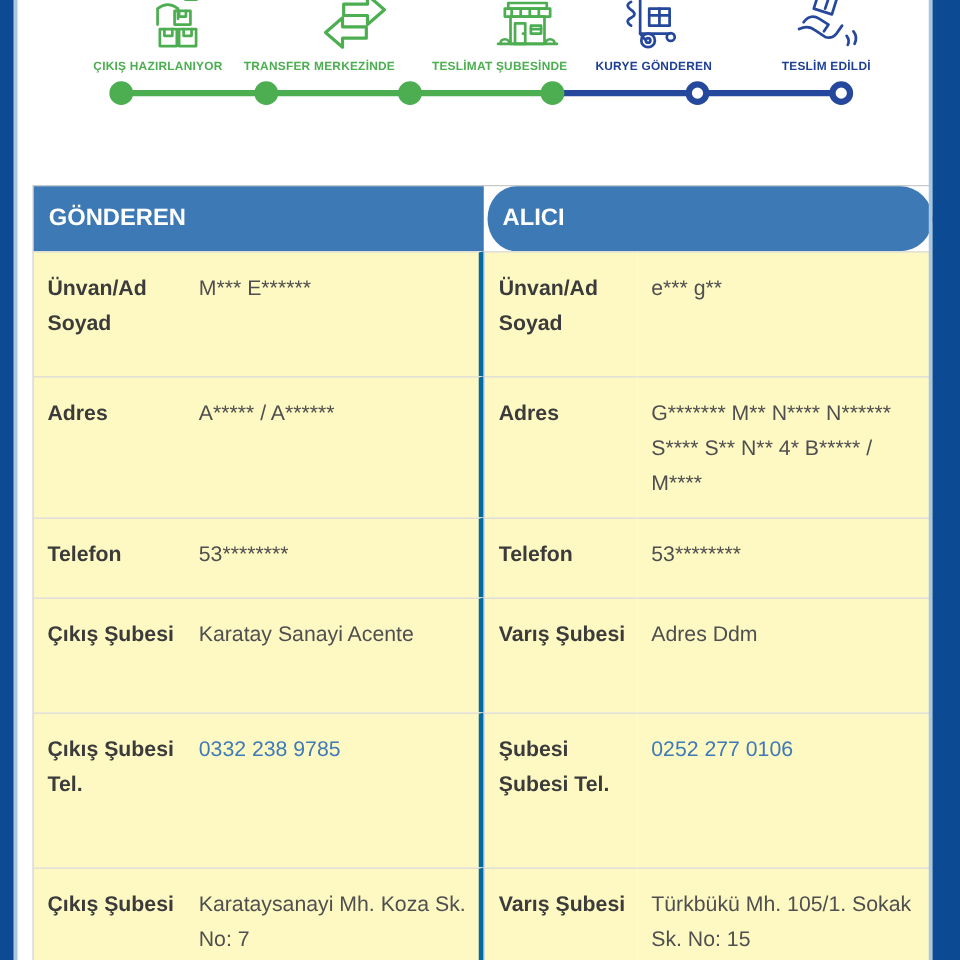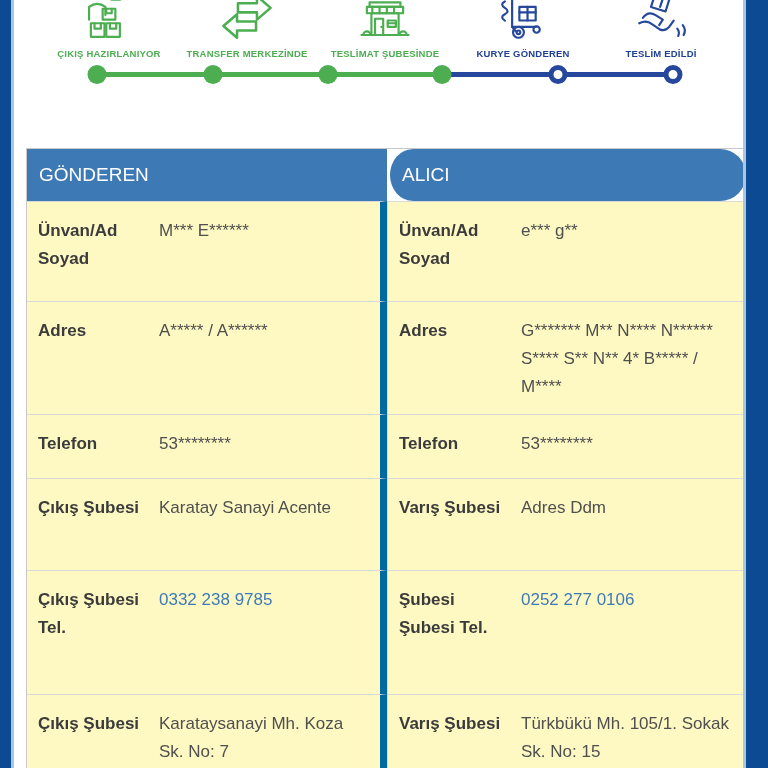--- a/index.html
+++ b/index.html
@@ -15,21 +15,21 @@
   .edge-right-strip { right:22px; width:3px; background:var(--edge-strip); }
   .edge-right { right:0; width:22px; background:var(--navy-border); }
 
   
   .tracker { position:absolute; left:40px; top:0; width:690px; }
   .steps { display:flex; }
   .step { flex:1 1 0; display:flex; flex-direction:column; align-items:center; min-width:0; }
   .icon-wrap { height:45px; width:64px; overflow:hidden; display:flex; align-items:flex-end; justify-content:center; }
   .icon-wrap svg { width:58px; height:58px; flex:0 0 auto; }
   .step-label { margin-top:3px; font-size:9.5px; font-weight:bold; letter-spacing:.2px; white-space:nowrap; }
-  .step.done { color:var(--done); }
+  .step.done { color:var(--done);align-items:flex-end; }
   .step.pending { color:var(--pending-label); }
   .step.done svg { color:var(--done); }
   .step.pending svg { color:var(--pending); }
 
   .track-line { position:relative; height:22px; margin-top:5px; }
   .seg { position:absolute; top:8px; height:5px; border-radius:3px; }
   .seg-done    { left:8.333%;  width:50%;      background:var(--done); }
   .seg-pending { left:58.333%; width:33.334%;  background:var(--pending); }
   .dot { position:absolute; top:1px; width:19px; height:19px; border-radius:50%; transform:translateX(-9.5px); }
   .dot.done { background:var(--done); }
@@ -40,27 +40,27 @@
   .info-table {
     position:absolute; left:26px; top:148px; width:719px;
     display:grid;
     grid-template-columns:121px 239px 123px 236px;
     grid-template-rows:52px 100px 113px 64px 92px 124px 130px;
     border:1px solid #c9c9c9;
     font-size:17px; line-height:1.65; color:var(--value-color);
   }
   .th {
     grid-column:span 2; background:var(--accent); color:#fff;
-    font-weight:normal; font-size:19px; display:flex; align-items:center; padding:0 12px;
+    font-weight:bold; font-size:19px; display:flex; align-items:center; padding:0 12px;
   }
   .th-right { border-left:3px solid #fff;border-radius:26px; }
   .cell { padding:15px 8px 8px 11px; border-top:1px solid #d9d9d9; overflow:hidden; }
   .cell.lbl { font-weight:bold; color:var(--label-color); }
   .col3 { border-left:1px solid #d9d9d9; }
-  .col2 { border-right:7px solid #0369a1; }
+  .col2 { border-right:4px solid #0369a1; }
   .row-odd  { background:#fef9c3; }
   .row-even { background:#fef9c3; }
   .tel { color:var(--link); cursor:pointer; text-decoration:none; }
 </style>
 </head>
 <body>
 
 <div class="page">
 
   <div class="edge edge-left"></div>

